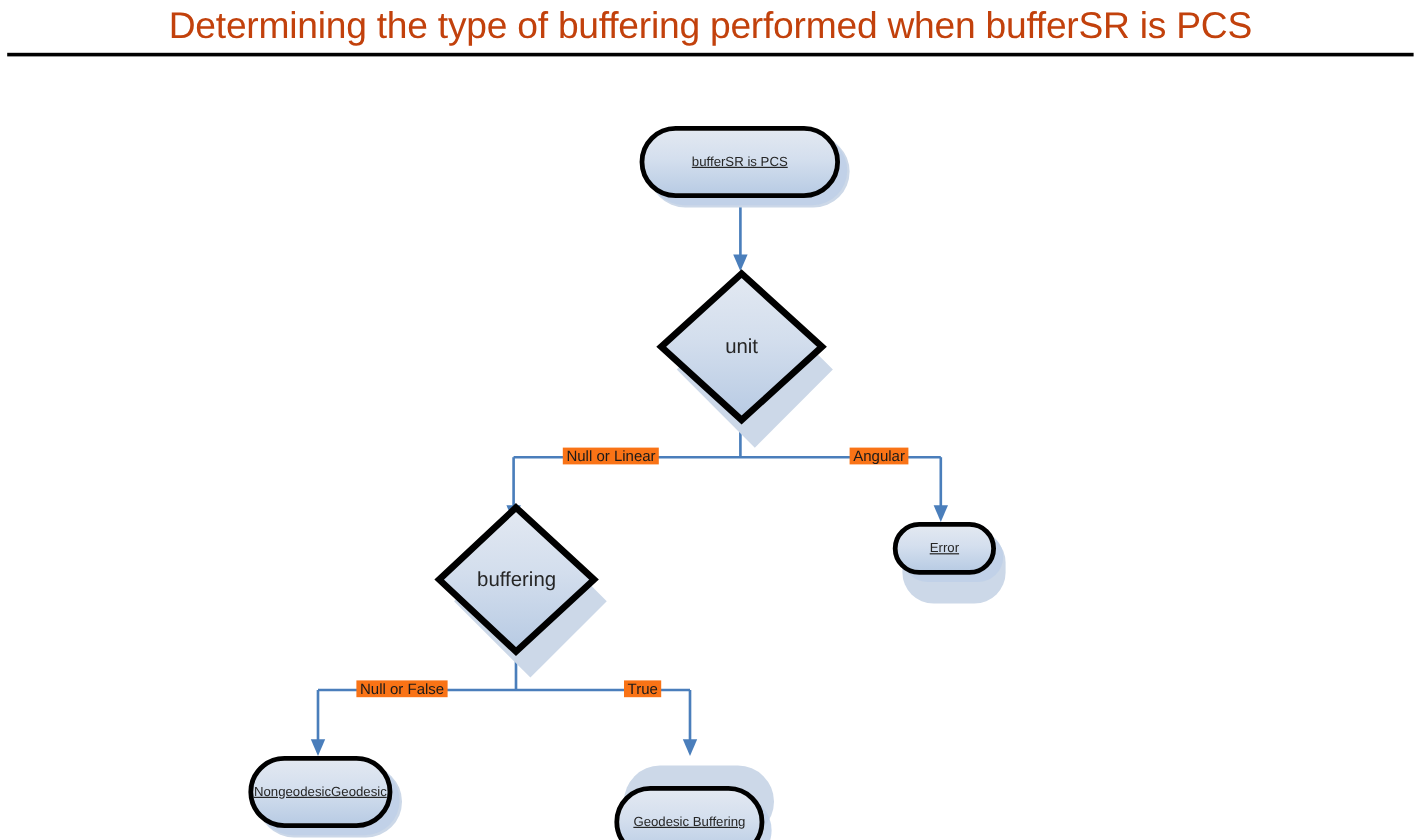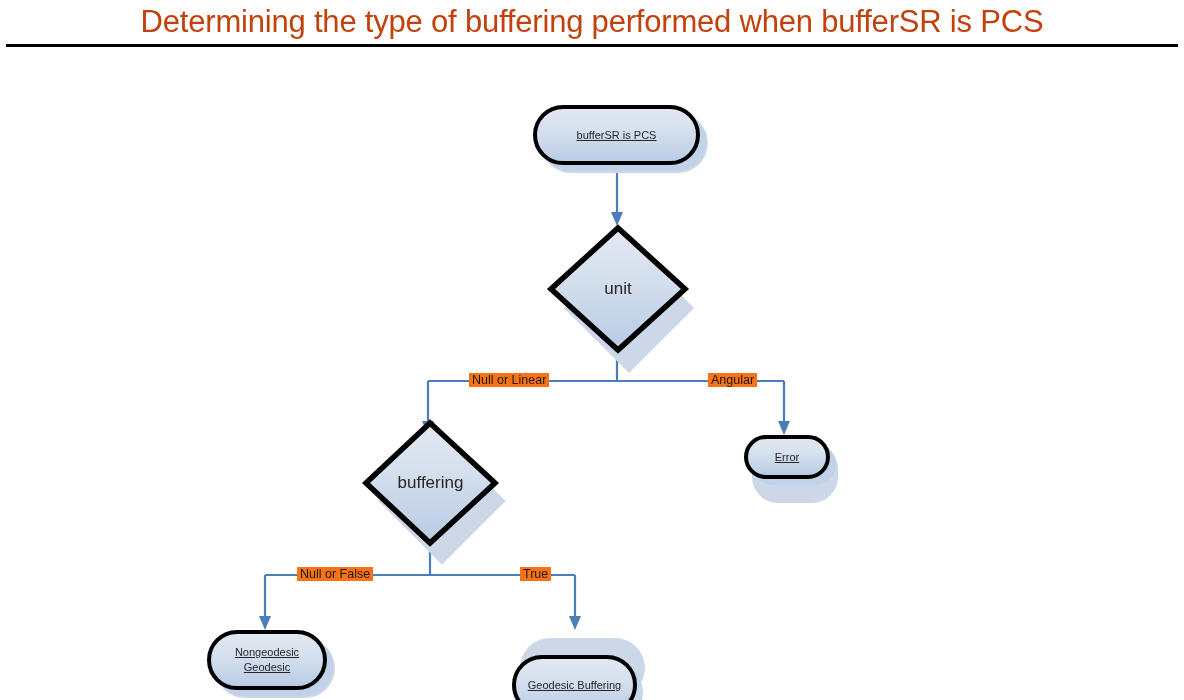--- a/index.html
+++ b/index.html
@@ -221,21 +221,21 @@
         <stop offset="45%" stop-color="#d3deed"></stop>
         <stop offset="100%" stop-color="#b7cae3"></stop>
       </linearGradient>
     </defs>
     <polygon points="67,3 132,63 67,123 3,63" fill="url(#dg2)" stroke="#000000" stroke-width="5.5" stroke-linejoin="miter"></polygon>
   </svg>
   <div class="diamond-label">buffering</div>
 </div>
 
 <div class="node-shadow" style="left:215px; top:638px; width:120px; height:60px;"></div>
-<div class="node rounded-node" style="left:207px; top:630px; width:120px; height:60px; flex-direction:column;">
+<div class="node rounded-node" style="left:207px; top:630px; width:120px; height:60px; ">
   <span>Nongeodesic</span>
   <span>Geodesic</span>
 </div>
 
 <div class="node-shadow" style="left:520px; top:638px; width:125px; height:60px;"></div>
 <div class="node rounded-node" style="left:512px; top:655px; width:125px; height:60px;">
   <span>Geodesic Buffering</span>
 </div>
 
 </body></html>

